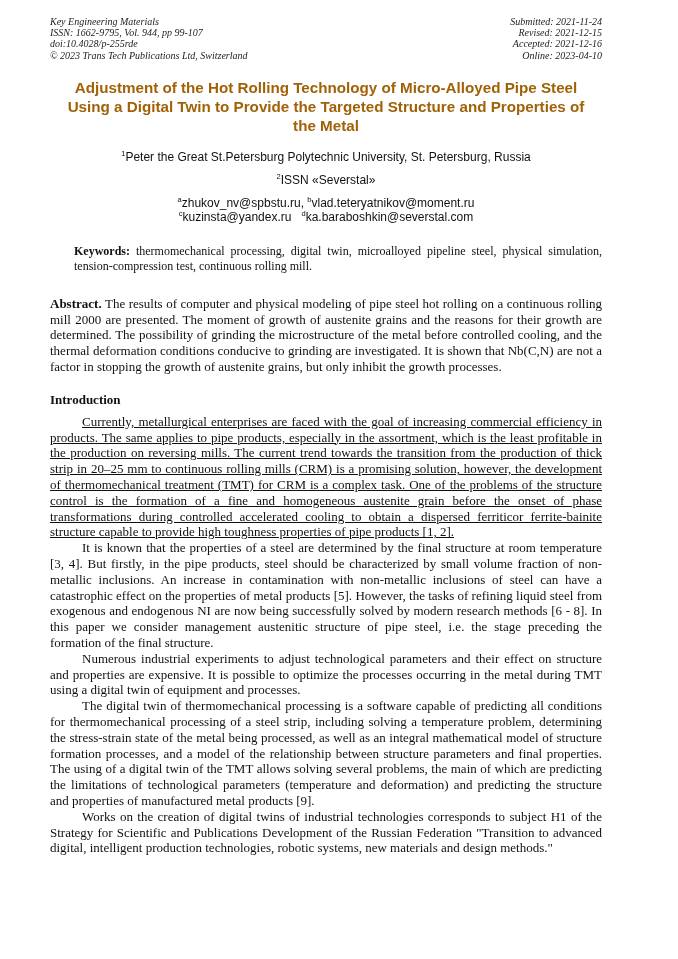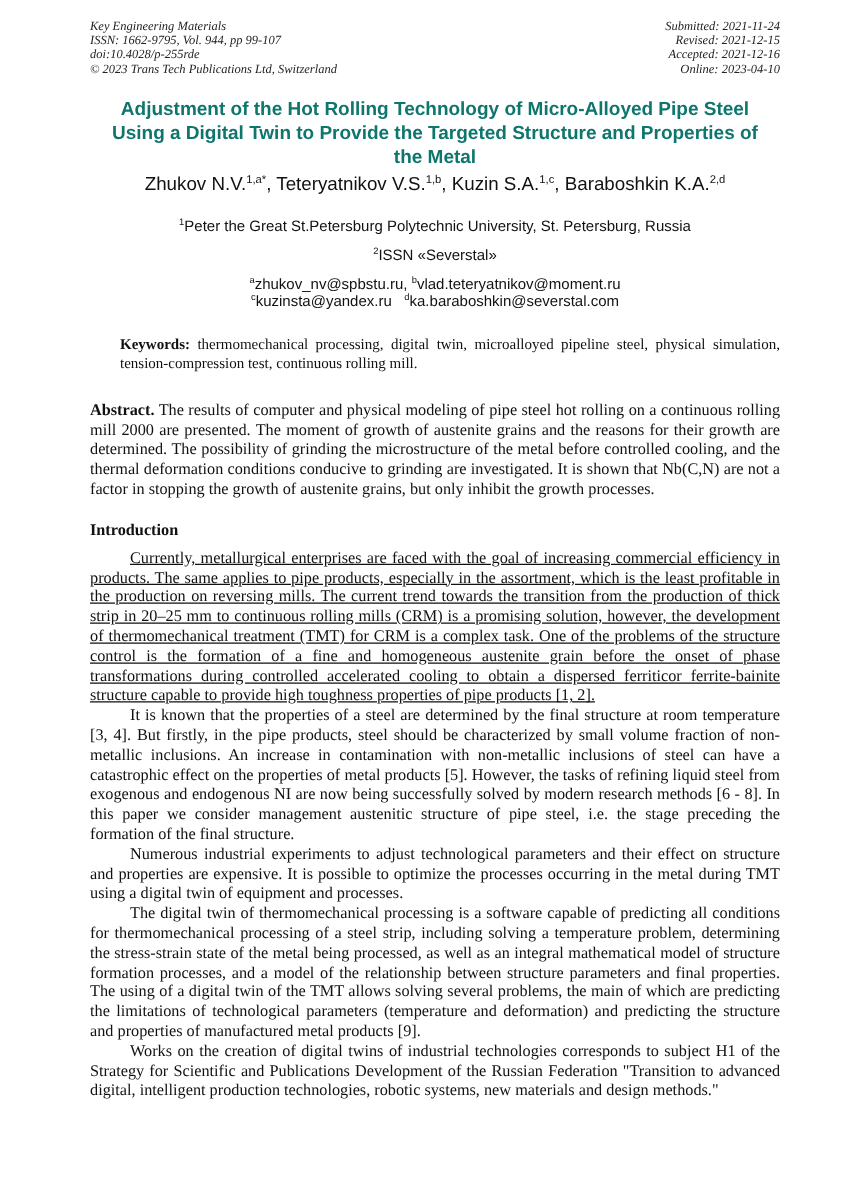--- a/index.html
+++ b/index.html
@@ -1,20 +1,20 @@
 <!DOCTYPE html>
 <html><head>
 <meta charset="utf-8">
 <style>
   html, body { margin: 0; padding: 0; background: #ffffff; }
   body { width: 678px; height: 959px; position: relative; overflow: hidden; color: #111; }
-  .page { position: absolute; left: 72px; top: 16px; width: 552px; }
+  .page { position: absolute; left: 50px; top: 16px; width: 552px; }
   .hdr { display: flex; justify-content: space-between; font-family: "Liberation Serif", serif; font-style: italic; font-size: 10px; line-height: 11.2px; color: #222; }
   .hdr-right { text-align: right; }
-  .title { margin-top: 17px; text-align: center; font-family: "Liberation Sans", sans-serif; font-weight: bold; font-size: 15.2px; line-height: 19px; color: #0f766e; }
+  .title { margin-top: 17px; text-align: center; font-family: "Liberation Sans", sans-serif; font-weight: bold; font-size: 15.2px; line-height: 19px; color: #a16207; }
   .authors { margin-top: 2px; text-align: center; font-family: "Liberation Sans", sans-serif; font-size: 15px; line-height: 22px; }
   .authors sup { font-size: 9px; vertical-align: super; line-height: 0; }
   .affil { text-align: center; font-family: "Liberation Sans", sans-serif; font-size: 12px; line-height: 14px; margin-top: 15px; }
   .affil sup, .emails sup { font-size: 7.5px; line-height: 0; vertical-align: super; }
   .affil2 { margin-top: 9px; }
   .emails { text-align: center; font-family: "Liberation Sans", sans-serif; font-size: 12px; line-height: 14px; margin-top: 9px; }
   .keywords { margin-top: 20px; font-family: Liberation Serif, serif; font-size: 12px; line-height: 15.5px; text-align: justify; margin-left: 24px; }
   .keywords b { font-weight: bold; }
   .abstract { margin-top: 21px; font-family: "Liberation Serif", serif; font-size: 13px; line-height: 15.8px; text-align: justify; }
   .abstract b { font-weight: bold; }
@@ -41,23 +41,20 @@
       <div>Online: 2023-04-10</div>
     </div>
   </div>
 
   <div class="title">
     <div>Adjustment of the Hot Rolling Technology of Micro-Alloyed Pipe Steel</div>
     <div>Using a Digital Twin to Provide the Targeted Structure and Properties of</div>
     <div>the Metal</div>
   </div>
 
-  <div class="authors">
-    <span>Zhukov N.V.</span><sup>1,a*</sup><span>, </span><span>Teteryatnikov V.S.</span><sup>1,b</sup><span>, </span><span>Kuzin S.A.</span><sup>1,c</sup><span>, </span><span>Baraboshkin K.A.</span><sup>2,d</sup>
-  </div>
 
   <div class="affil">
     <sup>1</sup><span>Peter the Great St.Petersburg Polytechnic University, St. Petersburg, Russia</span>
   </div>
   <div class="affil affil2">
     <sup>2</sup><span>ISSN «Severstal»</span>
   </div>
 
   <div class="emails">
     <div>

